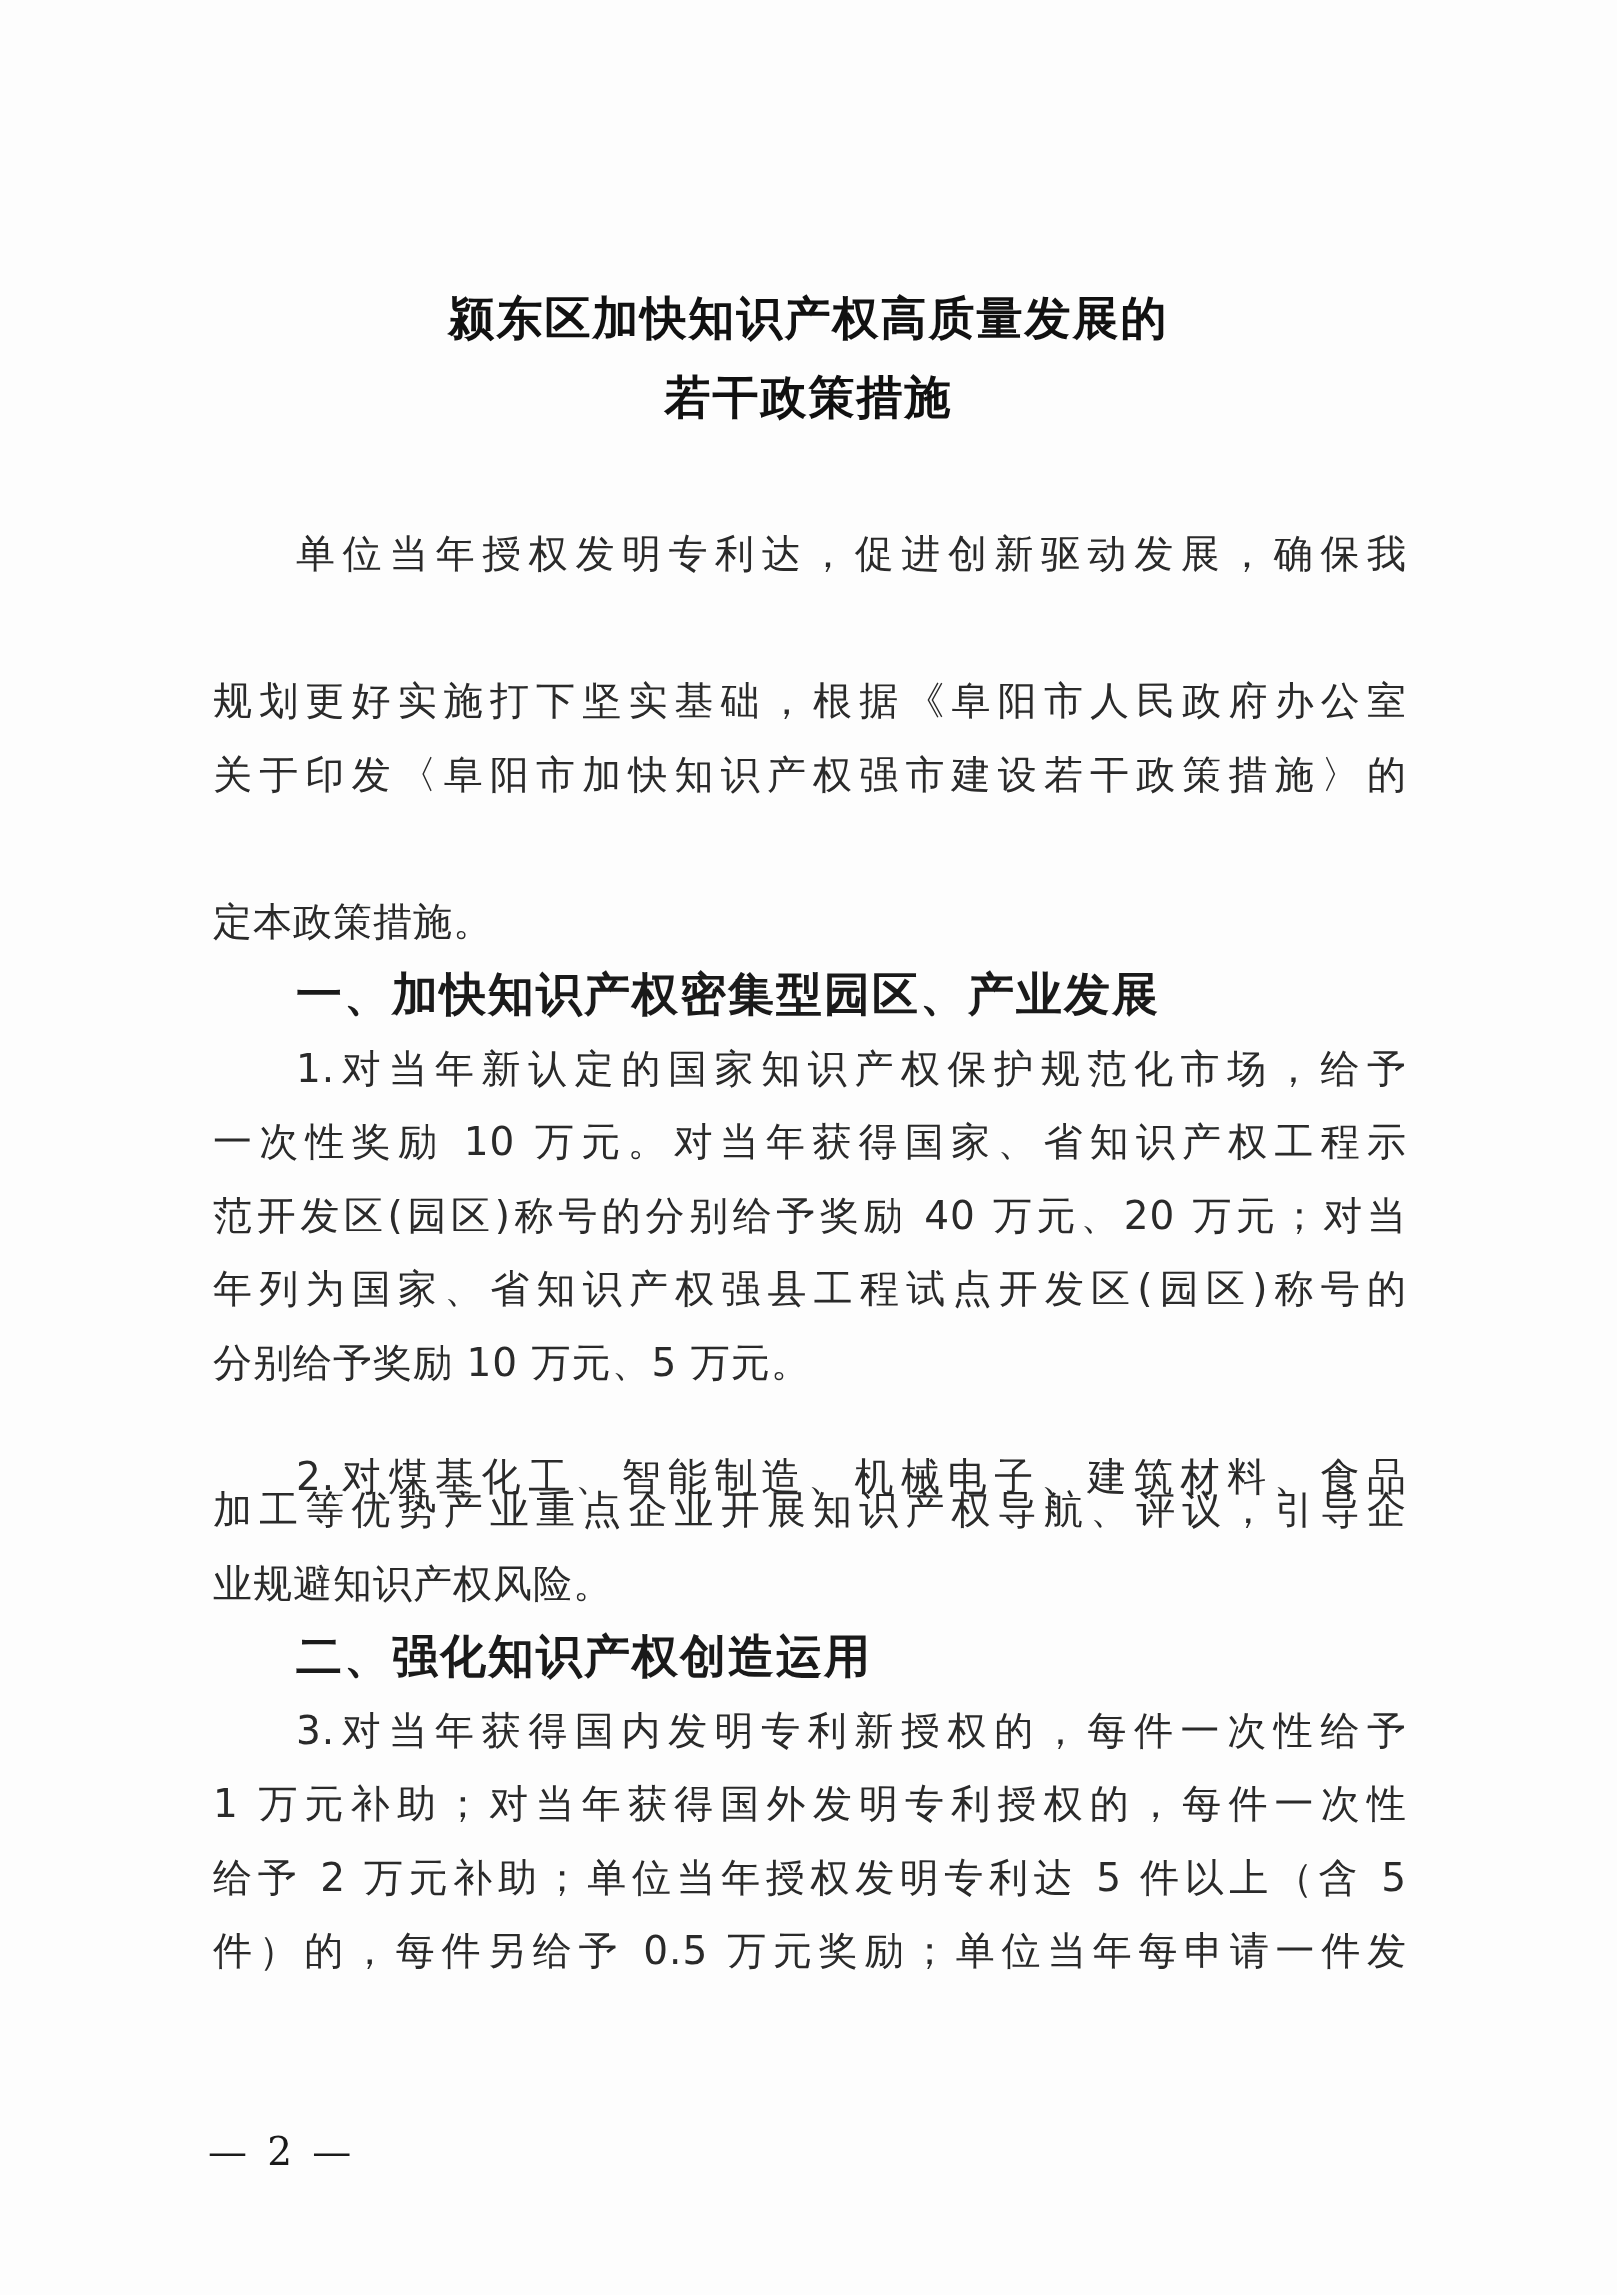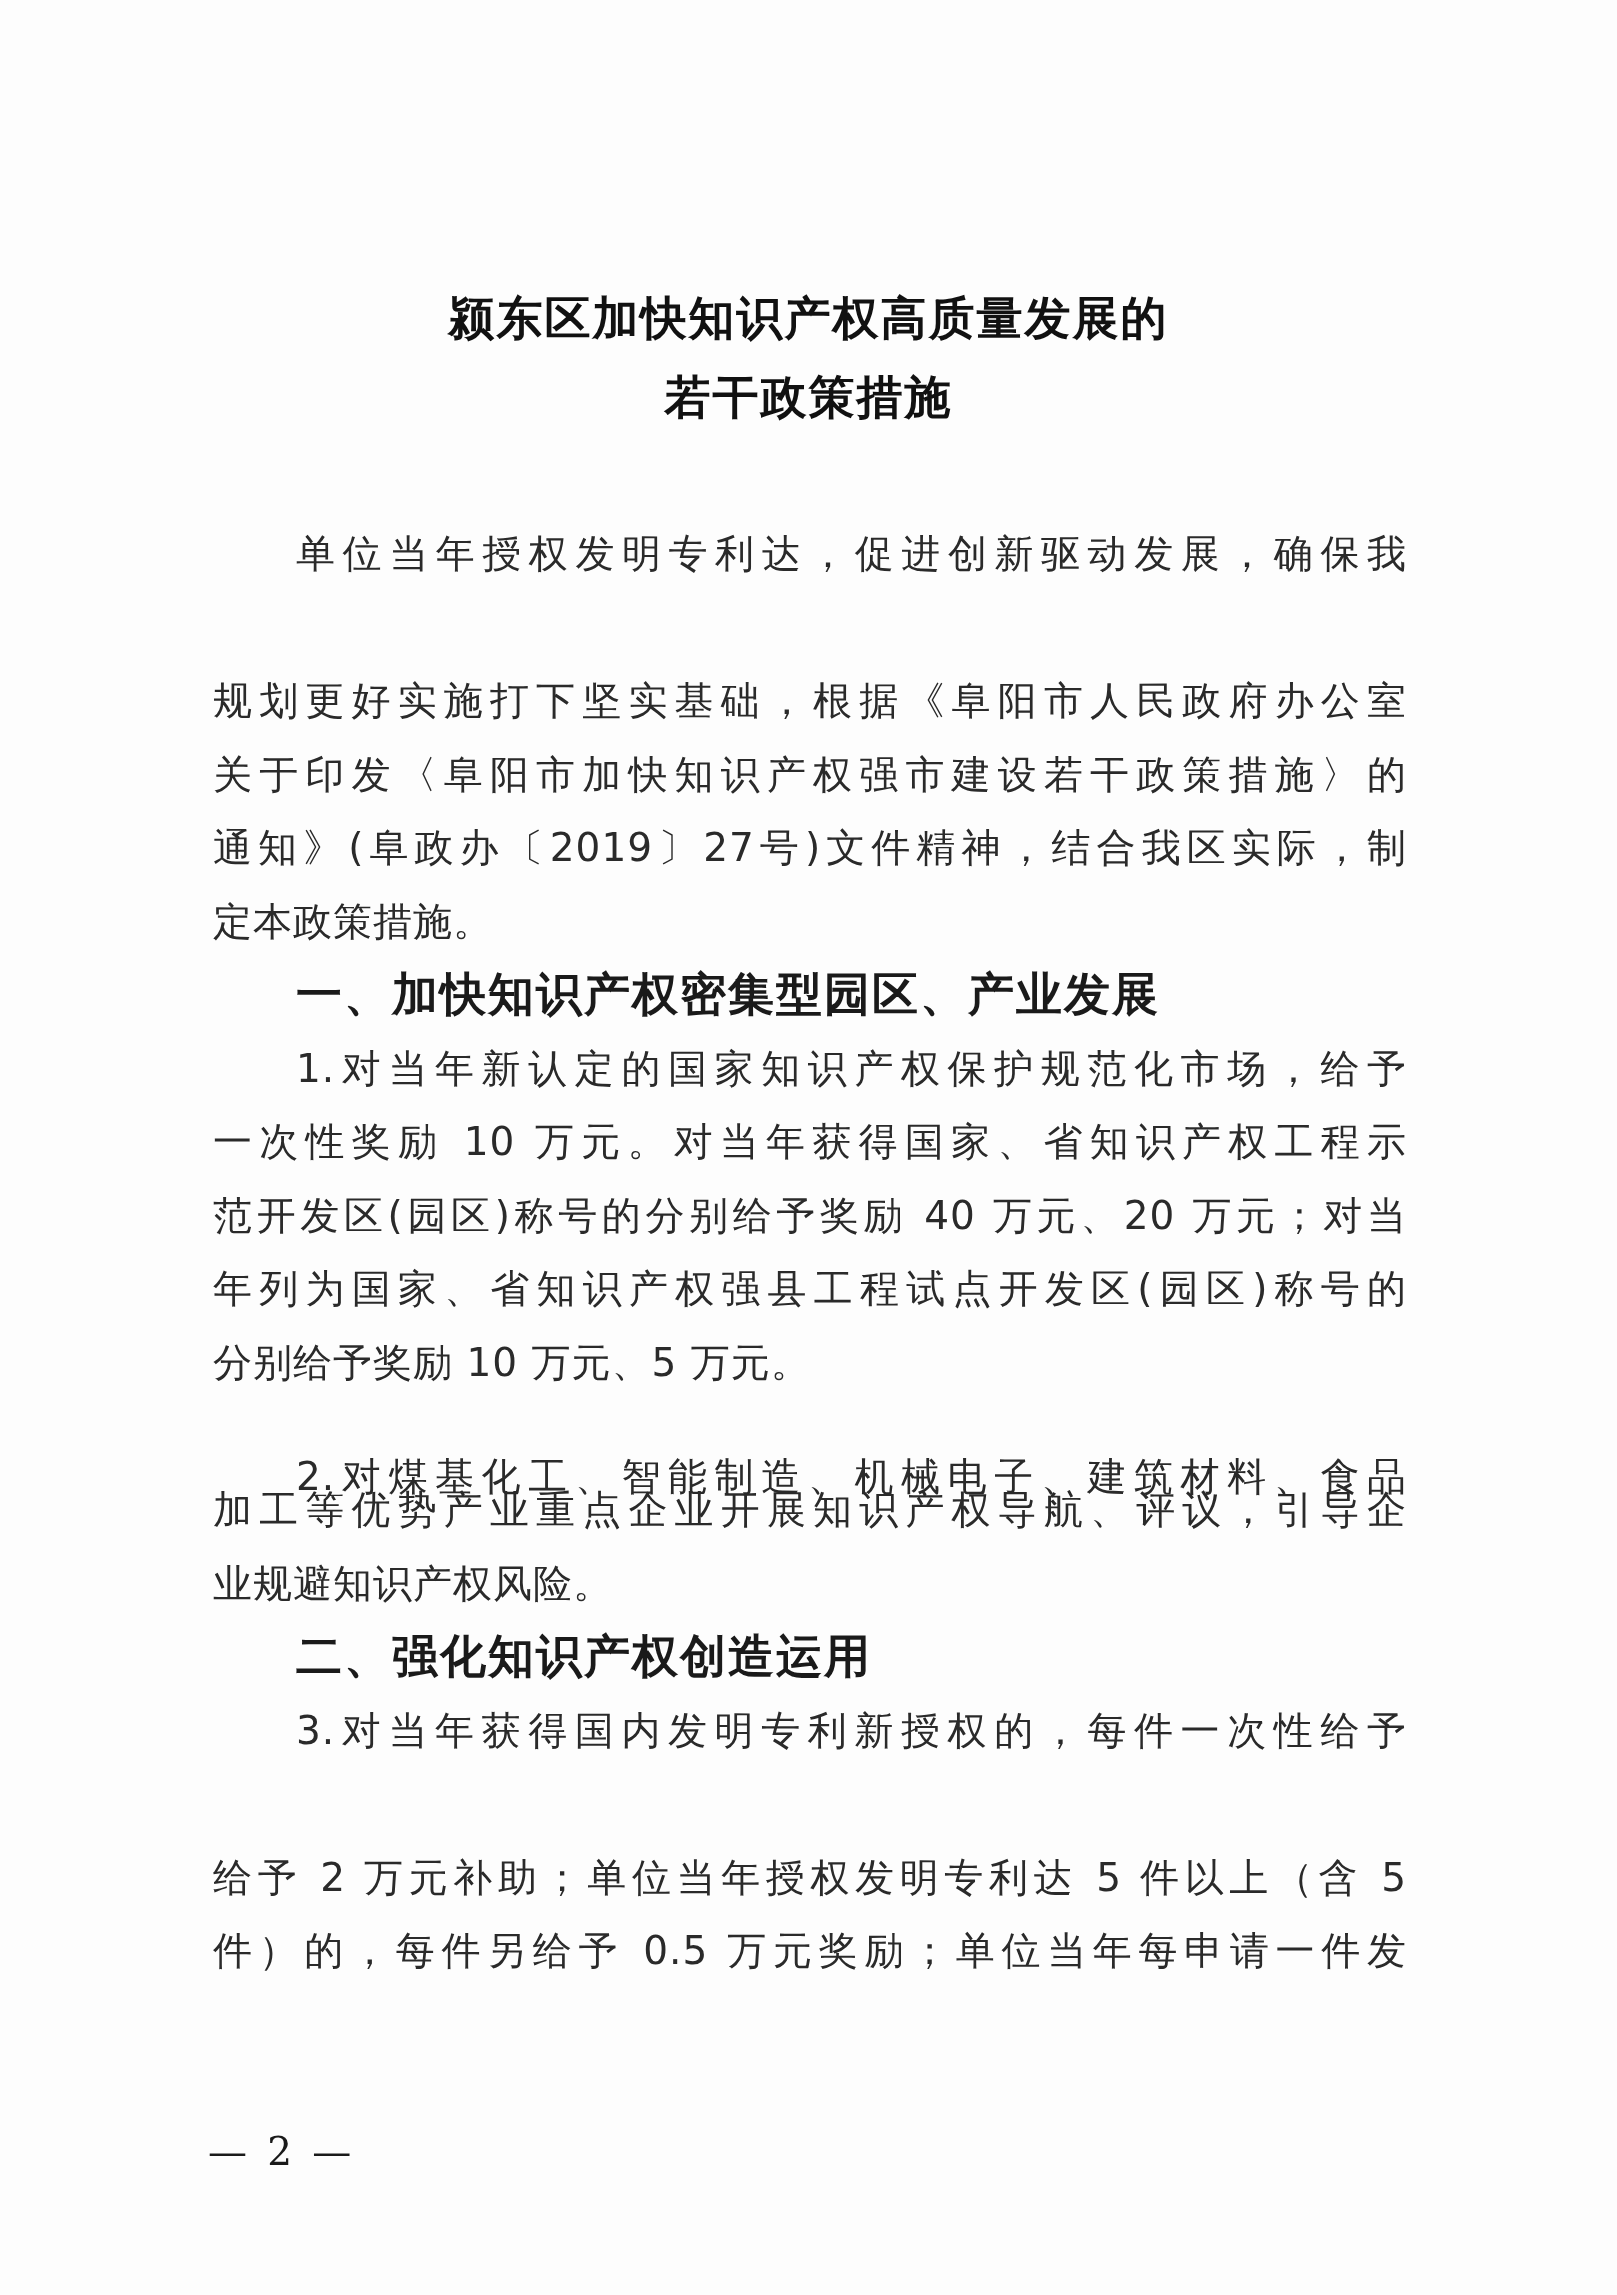--- a/index.html
+++ b/index.html
@@ -34,36 +34,36 @@
 <body>
 
 <div class="page">
 
   <div class="title" style="top:279px;">颍东区加快知识产权高质量发展的</div>
   <div class="title" style="top:358px;">若干政策措施</div>
 
   <div class="line indent" style="top:524px;">单位当年授权发明专利达，促进创新驱动发展，确保我</div>
   <div class="line" style="top:671px;">规划更好实施打下坚实基础，根据《阜阳市人民政府办公室</div>
   <div class="line" style="top:745px;">关于印发〈阜阳市加快知识产权强市建设若干政策措施〉的</div>
-  <div class="line" style="top:818px;">通知》(阜政办〔2019〕27号)文件精神，结合我区实际，制</div>
   <div class="line last" style="top:892px;">定本政策措施。</div>
 
   <div class="heading" style="top:965px;">一、加快知识产权密集型园区、产业发展</div>
 
   <div class="line indent" style="top:1039px;">1.对当年新认定的国家知识产权保护规范化市场，给予</div>
   <div class="line" style="top:1112px;">一次性奖励 10 万元。对当年获得国家、省知识产权工程示</div>
   <div class="line" style="top:1186px;">范开发区(园区)称号的分别给予奖励 40 万元、20 万元；对当</div>
   <div class="line" style="top:1259px;">年列为国家、省知识产权强县工程试点开发区(园区)称号的</div>
   <div class="line last" style="top:1333px;">分别给予奖励 10 万元、5 万元。</div>
 
   <div class="line indent" style="top:1407px;margin-top:40px;">2.对煤基化工、智能制造、机械电子、建筑材料、食品</div>
   <div class="line" style="top:1480px;">加工等优势产业重点企业开展知识产权导航、评议，引导企</div>
   <div class="line last" style="top:1554px;">业规避知识产权风险。</div>
 
   <div class="heading" style="top:1627px;">二、强化知识产权创造运用</div>
 
   <div class="line indent" style="top:1701px;">3.对当年获得国内发明专利新授权的，每件一次性给予</div>
+  <div class="line" style="top:1774px;">1 万元补助；对当年获得国外发明专利授权的，每件一次性</div>
   <div class="line" style="top:1848px;">给予 2 万元补助；单位当年授权发明专利达 5 件以上（含 5</div>
   <div class="line" style="top:1921px;">件）的，每件另给予 0.5 万元奖励；单位当年每申请一件发</div>
 
   <div class="pagenum">— 2 —</div>
 </div>
 
 
 </body></html>

